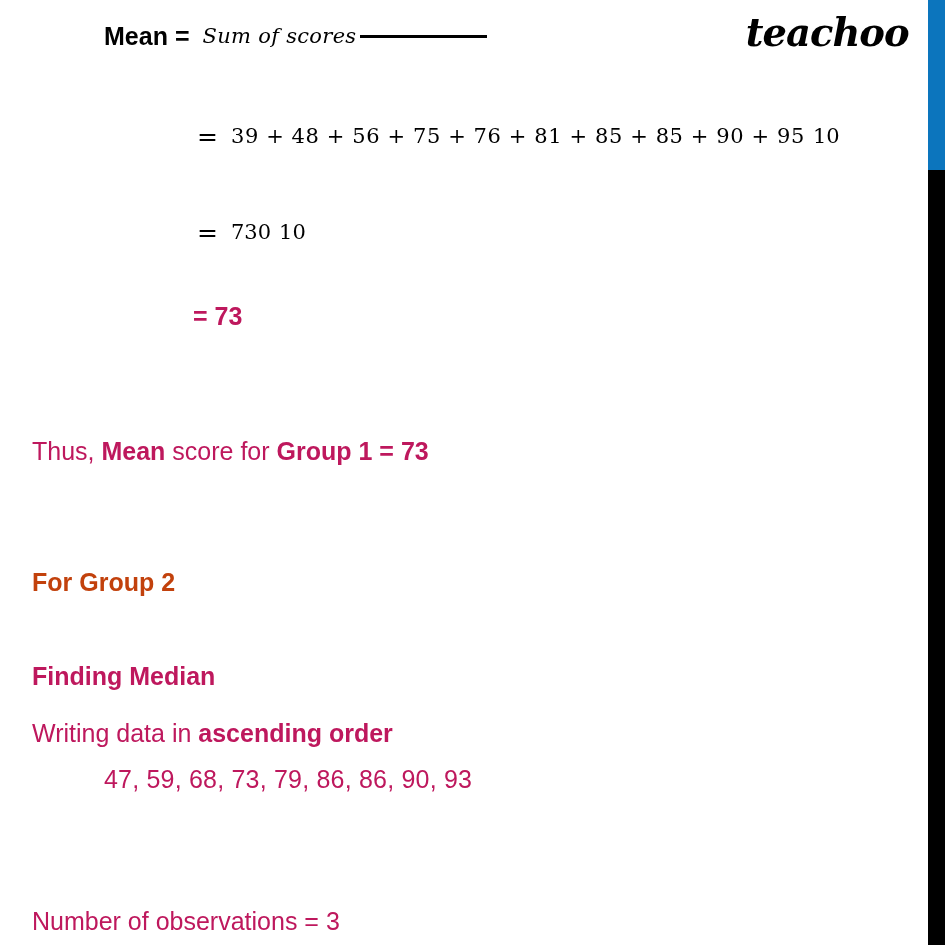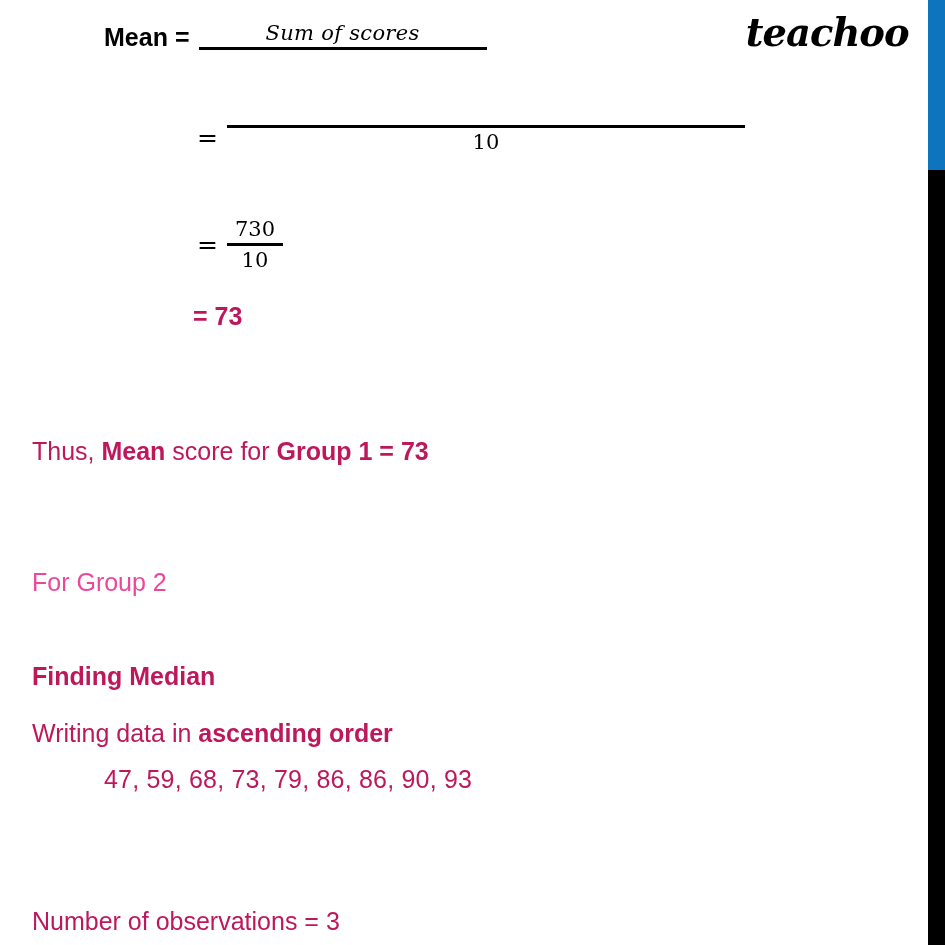--- a/index.html
+++ b/index.html
@@ -69,21 +69,21 @@
     font-size: 25px;
     color: #000;
     margin: 0 9px 0 7px;
   }
   .eq-sign.plain {
     font-family: "Liberation Sans", sans-serif;
     font-weight: bold;
   }
   .frac {
     display: inline-flex;
-    flex-direction: column;
+    flex-direction: row;
     align-items: center;
     line-height: 1.05;
   }
   .frac .num,
   .frac .den {
     font-family: "DejaVu Serif", serif;
     white-space: nowrap;
     padding: 0 4px;
     text-align: center;
   }
@@ -129,21 +129,21 @@
   
   .line {
     position: absolute;
     font-family: "Liberation Sans", sans-serif;
     font-size: 25px;
     line-height: 1.1;
     color: #be185d;
     white-space: nowrap;
   }
   .line b { font-weight: bold; }
-  .accent { color: #ec4899; font-weight: normal; }
+  .accent { color: #c2410c; font-weight: bold; }
 
   #line-thus      { left: 32px; top: 438px; text-align: center; }
   #line-group2    { left: 32px; top: 569px; }
   #line-finding   { left: 32px; top: 635px; font-weight: bold; margin-top: 28px; }
   #line-writing   { left: 32px; top: 720px; }
   #line-data      { left: 104px; top: 766px; letter-spacing: 0.2px; }
   #line-numobs    { left: 32px; top: 908px; }
 </style>
 </head>
 <body>
@@ -158,20 +158,21 @@
   <span class="eq-sign plain">=</span>
   <span class="frac">
     <span class="num">Sum of scores</span>
     <span class="bar"></span>
   </span>
 </div>
 
 <div class="math-row" id="row-sum">
   <span class="eq-sign">=</span>
   <span class="frac">
+    <span class="num">39 + 48 + 56 + 75 + 76 + 81 + 85 + 85 + 90 + 95</span>
     <span class="bar"></span>
     <span class="den">10</span>
   </span>
 </div>
 
 <div class="math-row" id="row-div">
   <span class="eq-sign">=</span>
   <span class="frac">
     <span class="num">730</span>
     <span class="bar"></span>

